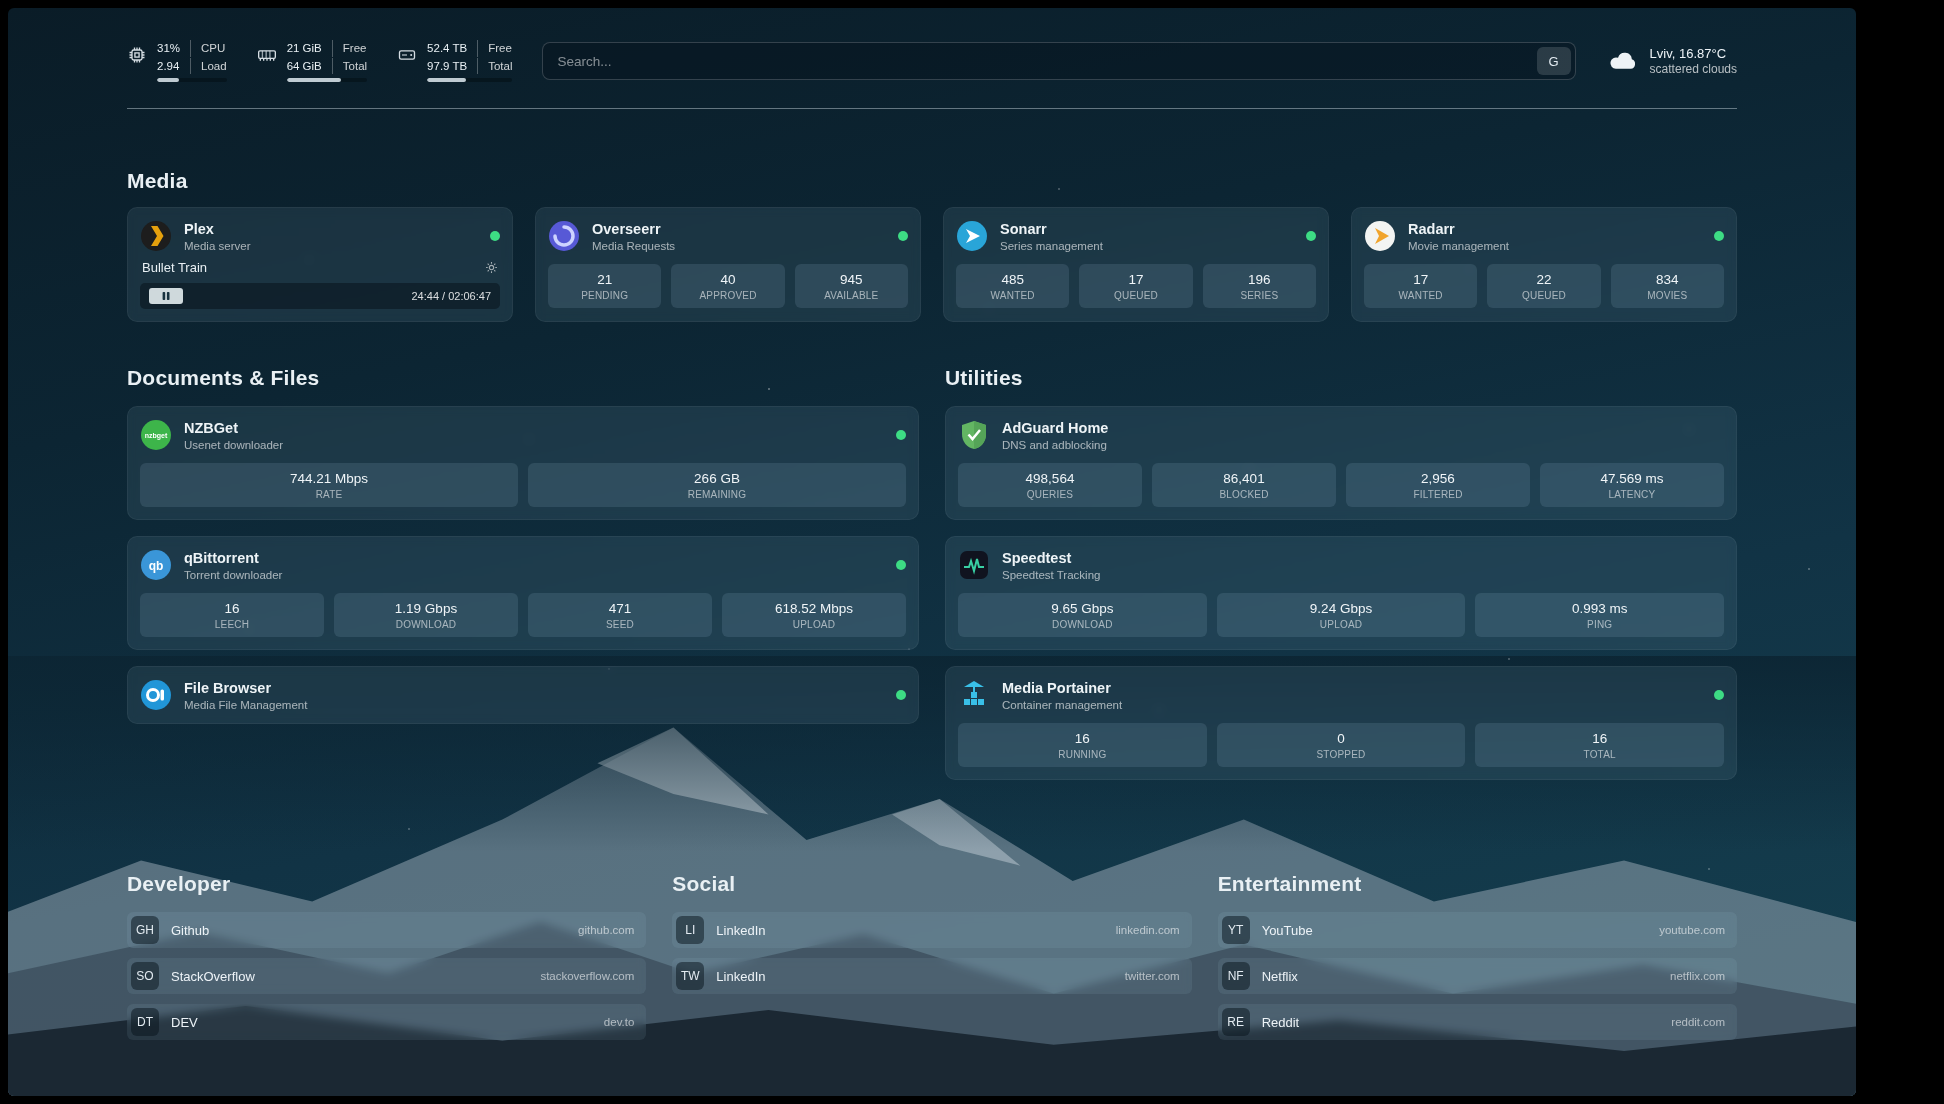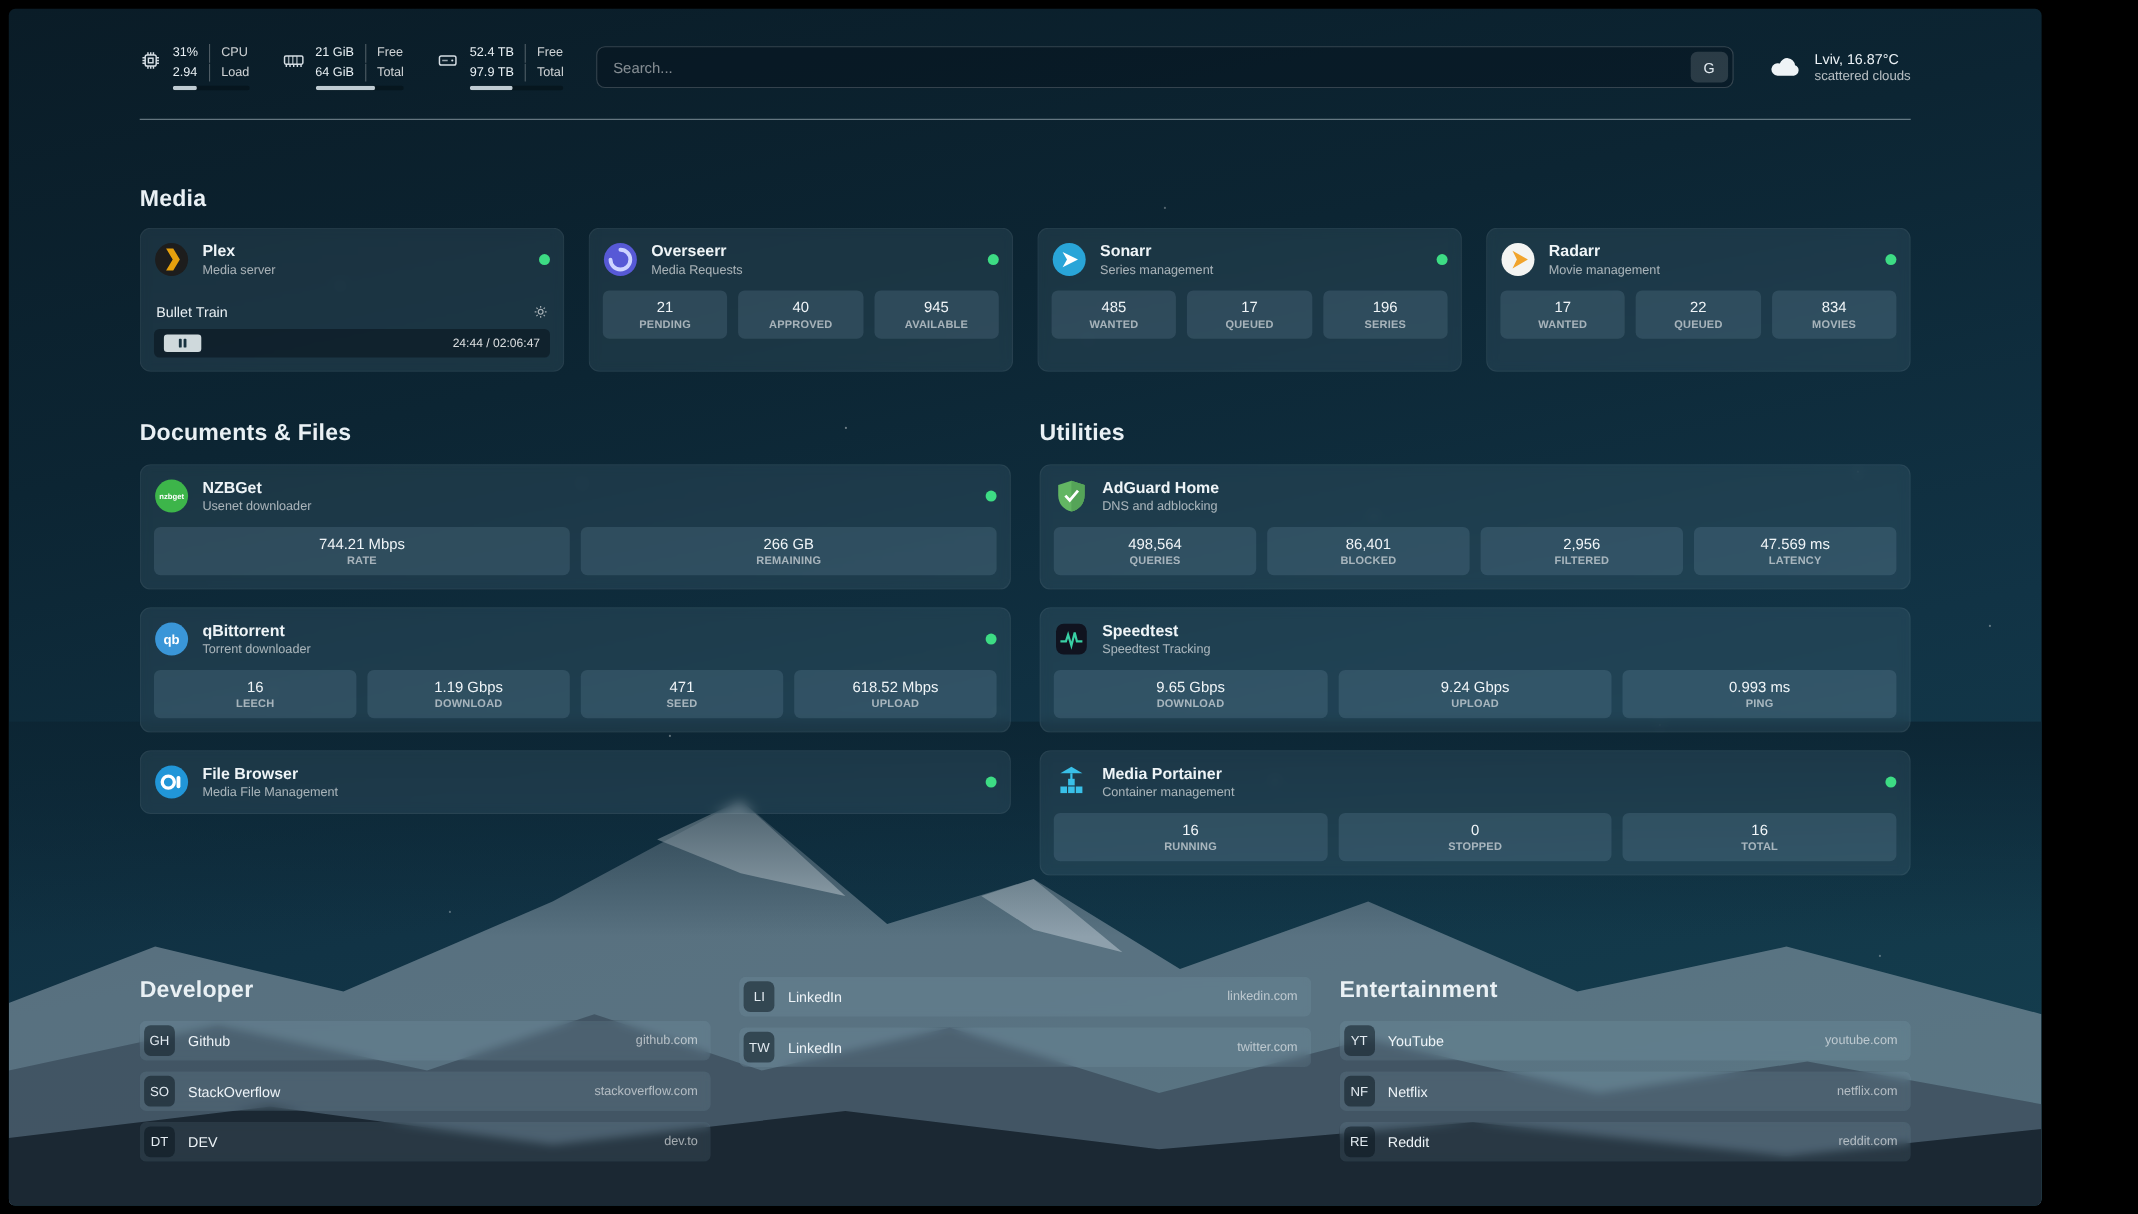--- a/index.html
+++ b/index.html
@@ -50,24 +50,24 @@
   .card{background:rgba(170,205,225,.10);border:1px solid rgba(255,255,255,.05);border-radius:10px;padding:12px;
     backdrop-filter:blur(5px);cursor:pointer}
   .card-head{display:flex;align-items:center;gap:12px}
   .svc-icon{width:32px;height:32px;flex:none;display:flex;align-items:center;justify-content:center}
   .svc-name{font-size:14.5px;font-weight:600;color:#eef4f7;line-height:1.3}
   .svc-sub{font-size:11.5px;color:rgba(255,255,255,.62);margin-top:1px}
   .dot{margin-left:auto;width:10px;height:10px;border-radius:50%;background:#3ddc84;flex:none}
   .stats{display:flex;gap:10px;margin-top:12px}
   .stat{flex:1;background:rgba(175,210,230,.13);border-radius:6px;text-align:center;padding:8px 4px 7px}
   .stat-val{font-size:13.5px;color:#f0f5f8}
-  .stat-lab{font-size:10px;font-weight:700;color:rgba(255,255,255,.58);margin-top:3px;letter-spacing:.2px}
+  .stat-lab{font-size:10px;font-weight:400;color:rgba(255,255,255,.58);margin-top:3px;letter-spacing:.2px}
 
   
-  .player{margin-top:24px}
+  .player{margin-top:8px}
   .player-top{display:flex;align-items:center;font-size:13px;color:#e9f0f4;margin:2px 2px 8px}
   .gear{margin-left:auto;color:rgba(255,255,255,.6);display:inline-flex;cursor:pointer}
   .player-bar{height:26px;background:rgba(6,16,23,.5);border-radius:5px;display:flex;align-items:center;padding:0 9px;cursor:pointer}
   .pause{width:34px;height:16px;border:none;border-radius:3px;background:rgba(235,242,246,.88);display:flex;
     align-items:center;justify-content:center;cursor:pointer;padding:0}
   .ptime{margin-left:auto;font-size:11px;color:rgba(255,255,255,.85)}
 
   
   .bm-grid{display:grid;grid-template-columns:repeat(3,1fr);gap:26px;margin-top:92px;padding-bottom:40px}
   .bm-col{display:flex;flex-direction:column;gap:10px}
@@ -514,20 +514,21 @@
           <span class="bm-domain">stackoverflow.com</span>
         </div>
         <div class="bm-row">
           <span class="bm-abbr">DT</span>
           <span class="bm-name">DEV</span>
           <span class="bm-domain">dev.to</span>
         </div>
       </section>
 
       <section class="bm-col">
+        <h2 class="section-title">Social</h2>
         <div class="bm-row">
           <span class="bm-abbr">LI</span>
           <span class="bm-name">LinkedIn</span>
           <span class="bm-domain">linkedin.com</span>
         </div>
         <div class="bm-row">
           <span class="bm-abbr">TW</span>
           <span class="bm-name">LinkedIn</span>
           <span class="bm-domain">twitter.com</span>
         </div>

